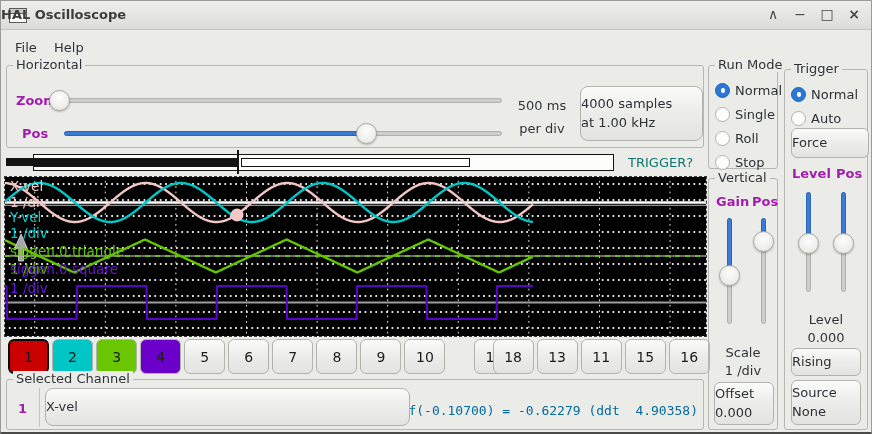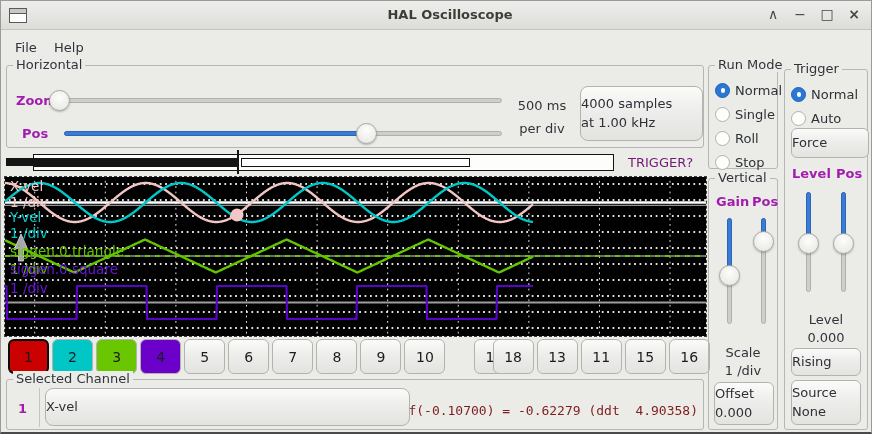--- a/index.html
+++ b/index.html
@@ -8,22 +8,22 @@
   #app { position:relative; width:872px; height:434px; background:#ebece8;
          border:1px solid #9a9a96; border-bottom:2px solid #4a4a46; overflow:hidden; }
 
   
   .titlebar { position:absolute; left:0; top:0; width:100%; height:29px;
               background:linear-gradient(#eeefec,#dcddd9); border-bottom:1px solid #c2c2be; }
   .win-icon { position:absolute; left:8px; top:7px; width:18px; height:15px;
               background:#fdfdfd; border:1px solid #5a5a56; }
   .win-icon::before { content:""; position:absolute; left:0; top:0; right:0; height:4px;
               background:#c8c8c4; border-bottom:1px solid #5a5a56; }
-  .win-title { position:absolute; left:0; right:0; top:6px; text-align:center;
-               font-weight:bold; color:#3a3e36;padding-left:28px; }
+  .win-title { position:absolute; left:0; right:0; top:6px; text-align:left;
+               font-weight:bold; color:#3a3e36; }
   .win-controls { position:absolute; right:10px; top:5px; display:flex; gap:13px;
                   color:#45493f; font-size:14px; }
   .win-controls span { width:14px; text-align:center; cursor:default; }
 
   
   .menubar { position:absolute; left:0; top:30px; width:100%; height:28px; }
   .menu-item { position:absolute; top:7px; color:#2e3236; padding:2px 4px; }
 
   
   .group { position:absolute; border:1px solid #b6b6b2; border-radius:3px; }
@@ -53,21 +53,21 @@
          cursor:default; }
 
   
   .rb-pre   { position:absolute; left:5px;  top:157px; width:27px;  height:8px;  background:#141414; }
   .rb-box   { position:absolute; left:32px; top:153px; width:581px; height:17px;
               background:#fdfdfc; border:1px solid #141414; }
   .rb-fill  { position:absolute; left:33px; top:157px; width:203px; height:9px;  background:#141414; }
   .rb-vline { position:absolute; left:236px;top:149px; width:2px;   height:24px; background:#141414; }
   .rb-win   { position:absolute; left:240px;top:157px; width:229px; height:9px;
               background:#fff; border:1px solid #141414; }
-  .rb-label { position:absolute; left:627px; top:154px; color:#701a75; }
+  .rb-label { position:absolute; left:627px; top:154px; color:#0f766e; }
 
   
   .scope-frame { position:absolute; left:3px; top:175px; width:703px; height:161px;
                  border:1px dashed #3c3c3c; }
   .scope-screen { position:absolute; inset:0; background-color:#000;
      background-image:
        radial-gradient(circle, rgba(255,255,255,.88) 0 .9px, transparent 1px),
        radial-gradient(circle, rgba(255,255,255,.88) 0 .9px, transparent 1px);
      background-size: 5.4px 16px, 70.6px 5.4px;
      background-position: 2px 15px, 65px 2px; overflow:hidden; }
@@ -89,21 +89,21 @@
   .radio { width:15px; height:15px; border-radius:50%; background:#fdfdfc;
            border:1px solid #b0b0ac; position:relative; flex:0 0 auto; }
   .radio.checked { background:#2a77d4; border-color:#1f63b8; }
   .radio.checked::after { content:""; position:absolute; left:4.5px; top:4.5px;
            width:4.5px; height:4.5px; border-radius:50%; background:#fff; }
 
   .small-label { position:absolute; color:#a21caf; white-space:nowrap;font-weight:bold; }
   .center-text { position:absolute; left:0; right:0; text-align:center; color:#30343a; }
 
   .readout-mono { font-family:"DejaVu Sans Mono","Liberation Mono",monospace;
-                  white-space:pre; color:#7f1d1d;text-align:right; }
+                  white-space:pre; color:#0369a1;text-align:right; }
   .sep-line { position:absolute; background:#c4c4c0; }
 </style>
 </head>
 <body>
 
 <div id="app">
 
   <div class="titlebar">
     <div class="win-icon"></div>
     <div class="win-title">HAL Oscilloscope</div>

